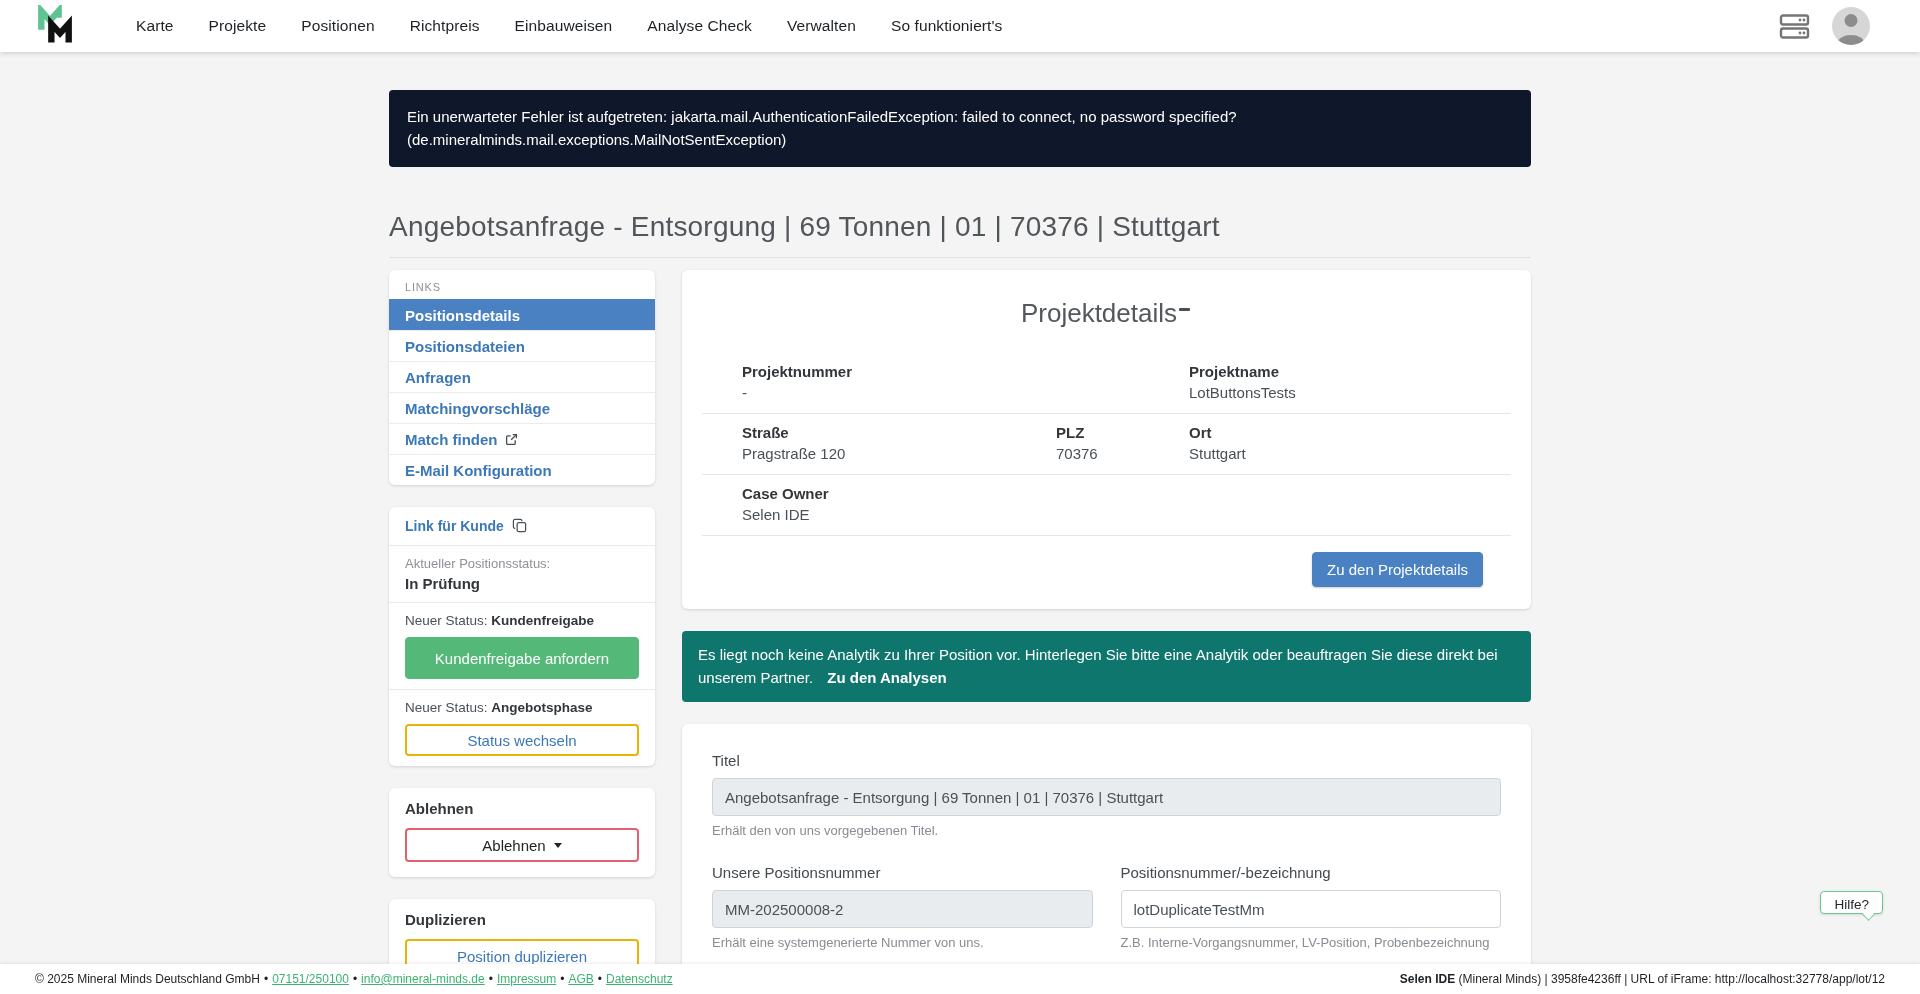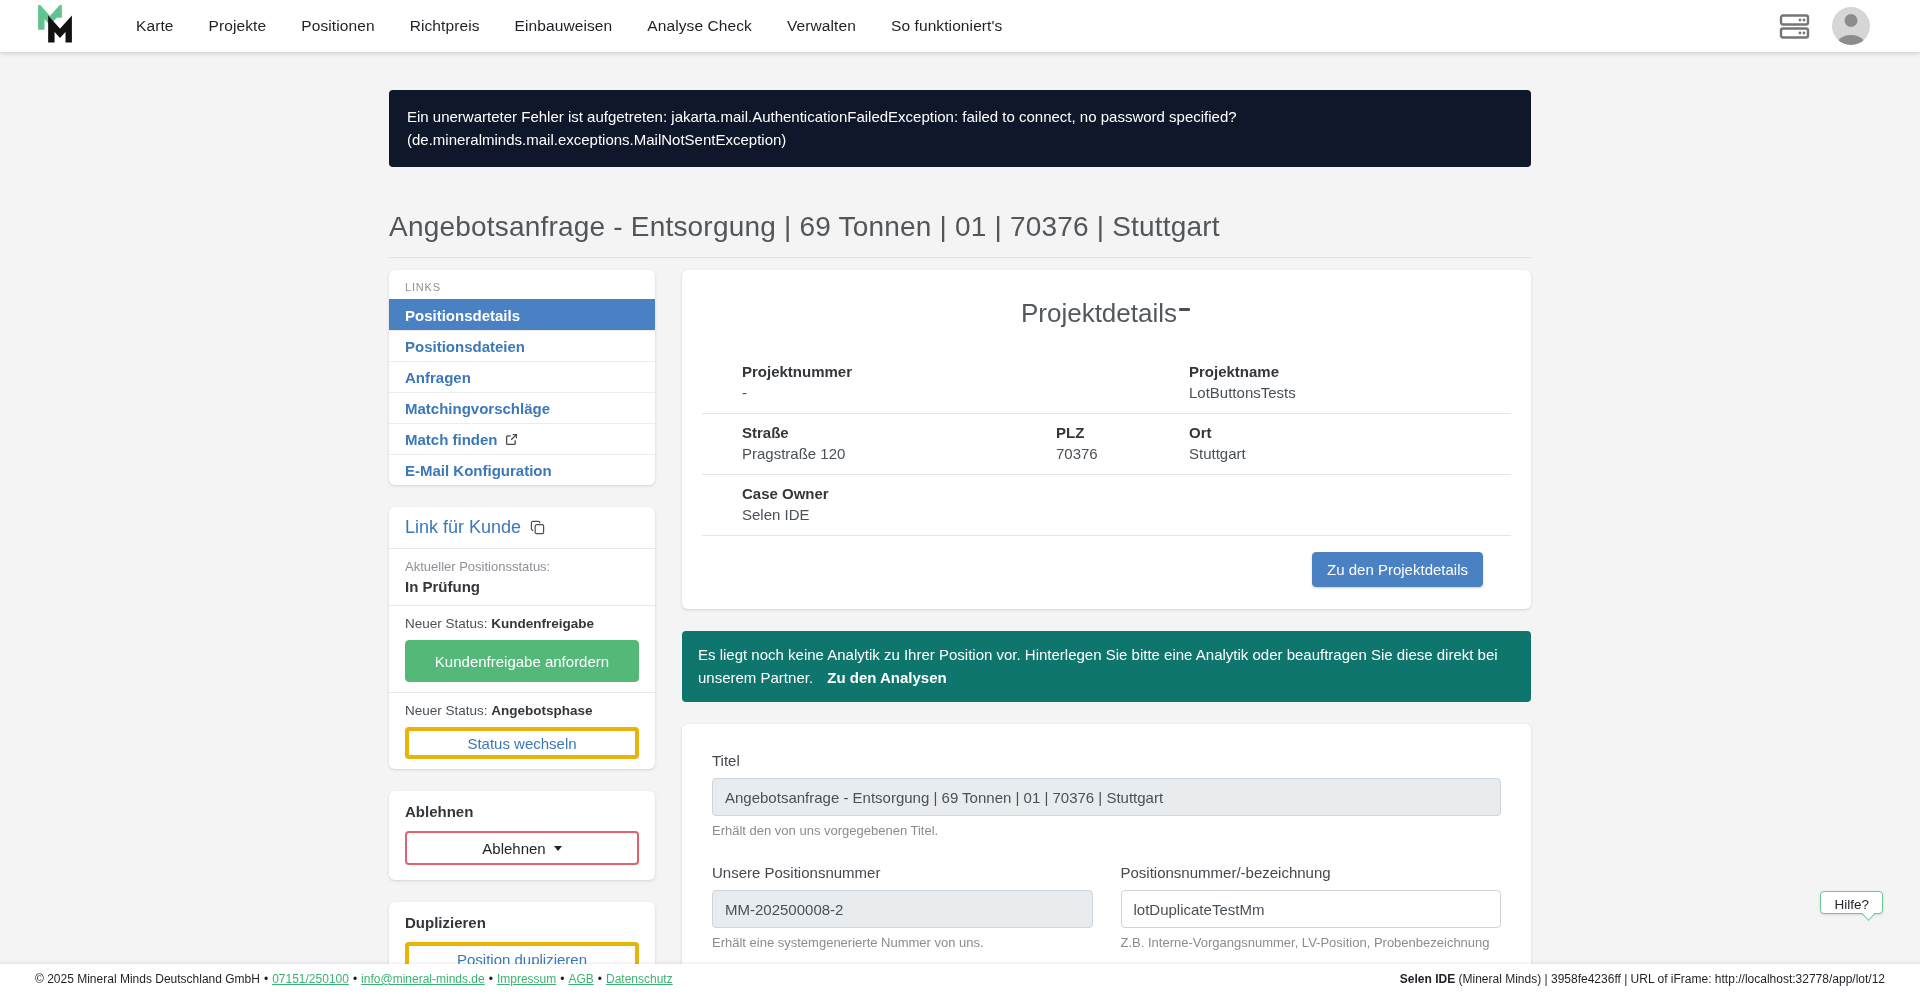--- a/index.html
+++ b/index.html
@@ -62,31 +62,31 @@
     font-size:15px; font-weight:600; color:#3c78b8; text-decoration:none;
     border-top:1px solid #ececec;
   }
   .link-item.active { background:#4a81c3; color:#fff; border-top-color:#4a81c3; }
   .link-item:last-child { border-radius:0 0 6px 6px; }
   .ext-icon { display:inline-flex; color:#474c51; margin-top:1px; }
 
   .sc-row { padding:10px 16px; border-top:1px solid #e9e9e9; }
   .sc-row:first-child { border-top:none; }
   .customer-link {
-    font-size:18px; font-weight:400; color:#3c78b8; text-decoration:none;
+    font-size:14px; font-weight:700; color:#3c78b8; text-decoration:none;
     display:inline-flex; align-items:center; gap:7px;
   }
   .muted-label { font-size:13px; color:#8d9196; }
   .status-strong { font-size:15px; font-weight:700; color:#33373b; margin-top:4px; }
   .new-status-line { font-size:13.5px; color:#495057; margin-bottom:9px; }
   .new-status-line b { color:#33373b; }
 
   .btn { border-radius:4px; font-size:15px; width:100%; display:flex; align-items:center; justify-content:center; gap:8px; }
   .btn-green { background:#54b878; border:1px solid #54b878; color:#fff; height:42px; }
-  .btn-outline-blue { background:#fff; border:4px solid #eab308; color:#3c78b8; height:32px; }
+  .btn-outline-blue { background:#fff; border:2px solid #eab308; color:#3c78b8; height:32px; }
   .btn-outline-red { background:#fff; border:2px solid #e4606d; color:#212529; height:34px; }
   .caret-down { width:0; height:0; border-left:4px solid transparent; border-right:4px solid transparent; border-top:5px solid #212529; }
 
   .action-card { padding:12px 16px 15px; }
   .action-title { font-size:15px; font-weight:700; color:#33373b; margin-bottom:11px; }
 
   
   .main-col { flex:1 1 auto; min-width:0; }
 
   .project-card { padding:28px 48px 22px; }

